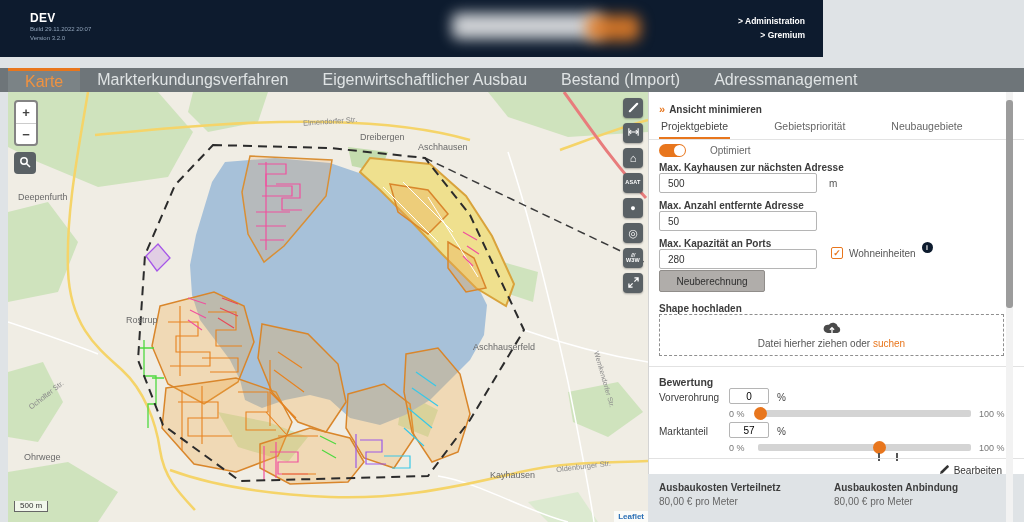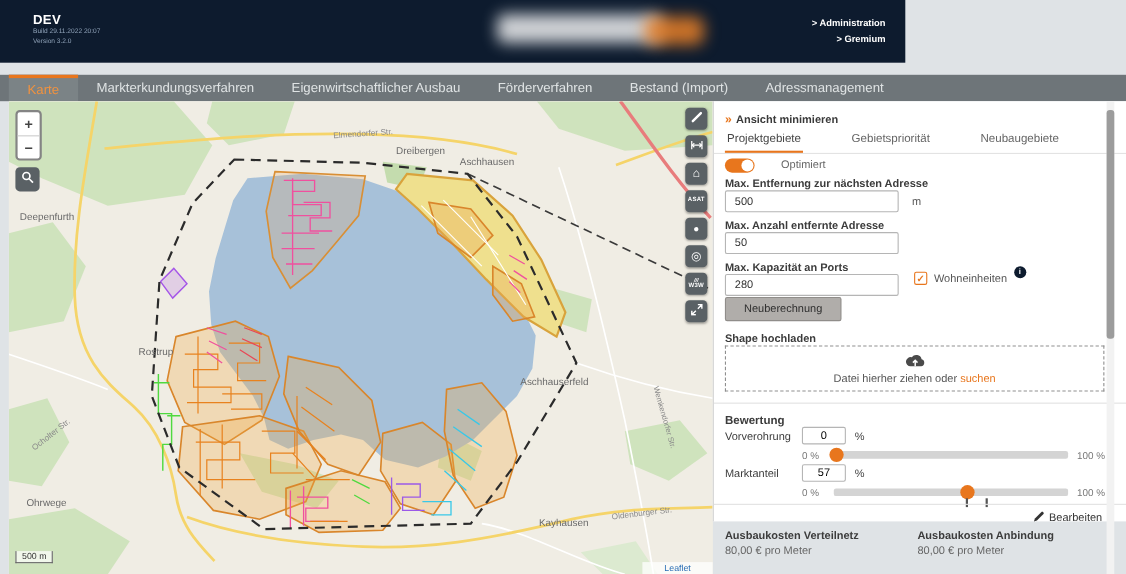--- a/index.html
+++ b/index.html
@@ -11,40 +11,40 @@
   .dev .env{font-size:12px;font-weight:bold;letter-spacing:.3px;}
   .dev .tiny{font-size:6px;color:#8fa2b8;line-height:1.4;}
   .logo-blur{position:absolute;left:452px;top:13px;width:150px;height:26px;background:rgba(255,255,255,.8);
              border-radius:6px;filter:blur(7px);}
   .logo-blur2{position:absolute;left:586px;top:15px;width:54px;height:26px;background:rgba(233,128,40,.85);
               border-radius:8px;filter:blur(7px);}
   .hlinks{position:absolute;right:18px;top:15px;text-align:right;font-size:8.5px;font-weight:bold;line-height:1.6;}
   .hlinks div{cursor:pointer;}
   
   .tabbar{position:absolute;left:0;top:68px;width:1024px;height:24px;background:#6e7579;display:flex;padding-left:8px;box-sizing:border-box;}
-  .tab{padding:0 17px;line-height:24px;font-size:12px;color:#dfe3e4;white-space:nowrap;cursor:pointer;}
+  .tab{padding:0 17px;line-height:24px;font-size:16px;color:#dfe3e4;white-space:nowrap;cursor:pointer;}
   .tab.active{background:#7b8386;color:#ef9240;border-top:3px solid #e8761d;line-height:21px;}
   
   .map{position:absolute;left:8px;top:92px;width:640px;height:430px;background:#f0ede4;overflow:hidden;}
   .map svg.base{position:absolute;left:0;top:0;}
   .zoomctl{position:absolute;left:6px;top:8px;width:24px;height:46px;background:#fff;border:2px solid #848484;
            border-radius:4px;box-sizing:border-box;z-index:5;}
   .zoomctl .zc{height:21px;text-align:center;font-size:13px;font-weight:bold;color:#444;line-height:21px;cursor:pointer;}
   .zoomctl .zdiv{height:1px;background:#ccc;}
   .searchbtn{position:absolute;left:6px;top:60px;width:22px;height:22px;background:#5a6165;border-radius:4px;z-index:5;
              display:flex;align-items:center;justify-content:center;cursor:pointer;}
   .mapbtns{position:absolute;right:5px;top:6px;display:flex;flex-direction:column;gap:5px;z-index:5;}
   .mbtn{width:20px;height:20px;background:#5a6165;border-radius:4px;color:#fff;display:flex;flex-direction:column;
         align-items:center;justify-content:center;font-size:11px;line-height:1;cursor:pointer;box-shadow:0 1px 2px rgba(0,0,0,.3);}
   .mbtn .txt{font-size:5.5px;font-weight:bold;letter-spacing:.2px;}
   .mbtn .slashes{font-size:5px;font-weight:bold;font-style:italic;}
   .scale{position:absolute;left:6px;bottom:10px;background:rgba(255,255,255,.7);border:1.5px solid #666;border-top:none;
          font-size:8px;padding:0 5px 1px;color:#333;z-index:5;}
   .attr{position:absolute;right:0;bottom:0;background:rgba(255,255,255,.75);font-size:8px;color:#2a6fb5;
-        padding:1px 20px;z-index:5;cursor:pointer;}
+        padding:1px 4px;z-index:5;cursor:pointer;font-weight:bold;}
   
   .panel{position:absolute;left:648px;top:92px;width:376px;height:382px;background:#fff;border-left:1px solid #d4d4d4;
          box-sizing:border-box;font-size:10px;color:#3c3c3c;}
   .collapse{position:absolute;left:10px;top:11px;font-weight:bold;font-size:10px;color:#3a3a3a;cursor:pointer;}
   .collapse .chev{color:#e8761d;margin-right:4px;font-size:11px;}
   .ptabs{position:absolute;left:10px;top:28px;display:flex;gap:42px;height:19px;}
   .ptab{font-size:10.5px;color:#666;cursor:pointer;padding:0 2px;}
   .ptab.active{color:#474747;border-bottom:2px solid #e8761d;}
   .ptabline{position:absolute;left:0;top:47px;width:100%;height:1px;background:#e3e3e3;}
   .toggle-row{position:absolute;left:10px;top:52px;display:flex;align-items:center;gap:24px;}
@@ -100,21 +100,20 @@
   <div class="hlinks">
     <div>&gt; Administration</div>
     <div>&gt; Gremium</div>
   </div>
 </div>
 
 <div class="tabbar">
   <div class="tab active">Karte</div>
   <div class="tab">Markterkundungsverfahren</div>
   <div class="tab">Eigenwirtschaftlicher Ausbau</div>
-  <div class="tab">Förderverfahren</div>
   <div class="tab">Bestand (Import)</div>
   <div class="tab">Adressmanagement</div>
 </div>
 
 <div class="map">
   <svg class="base" width="640" height="430" viewBox="0 0 640 430">
 
     <rect x="0" y="0" width="640" height="430" fill="#f0ede4"></rect>
 
     <g fill="#cfe3bd">
@@ -291,21 +290,21 @@
   </div>
   <div class="ptabline"></div>
 
   <div class="toggle-row">
     <div class="pill">
           <span class="knob"></span>
         </div>
     <span class="toggle-lbl">Optimiert</span>
   </div>
 
-  <div class="flabel" style="top:70px">Max. Entfernung zur nächsten Adresse</div>
+  <div class="flabel" style="top:70px">Max. Kayhausen zur nächsten Adresse</div>
   <input class="finput" style="top: 81px;" value="500">
   <div class="funit" style="top:86px">m</div>
 
   <div class="flabel" style="top:108px">Max. Anzahl entfernte Adresse</div>
   <input class="finput" style="top: 119px;" value="50">
 
   <div class="flabel" style="top:146px">Max. Kapazität an Ports</div>
   <input class="finput" style="top: 157px;" value="280">
 
   <div class="cb-row">

